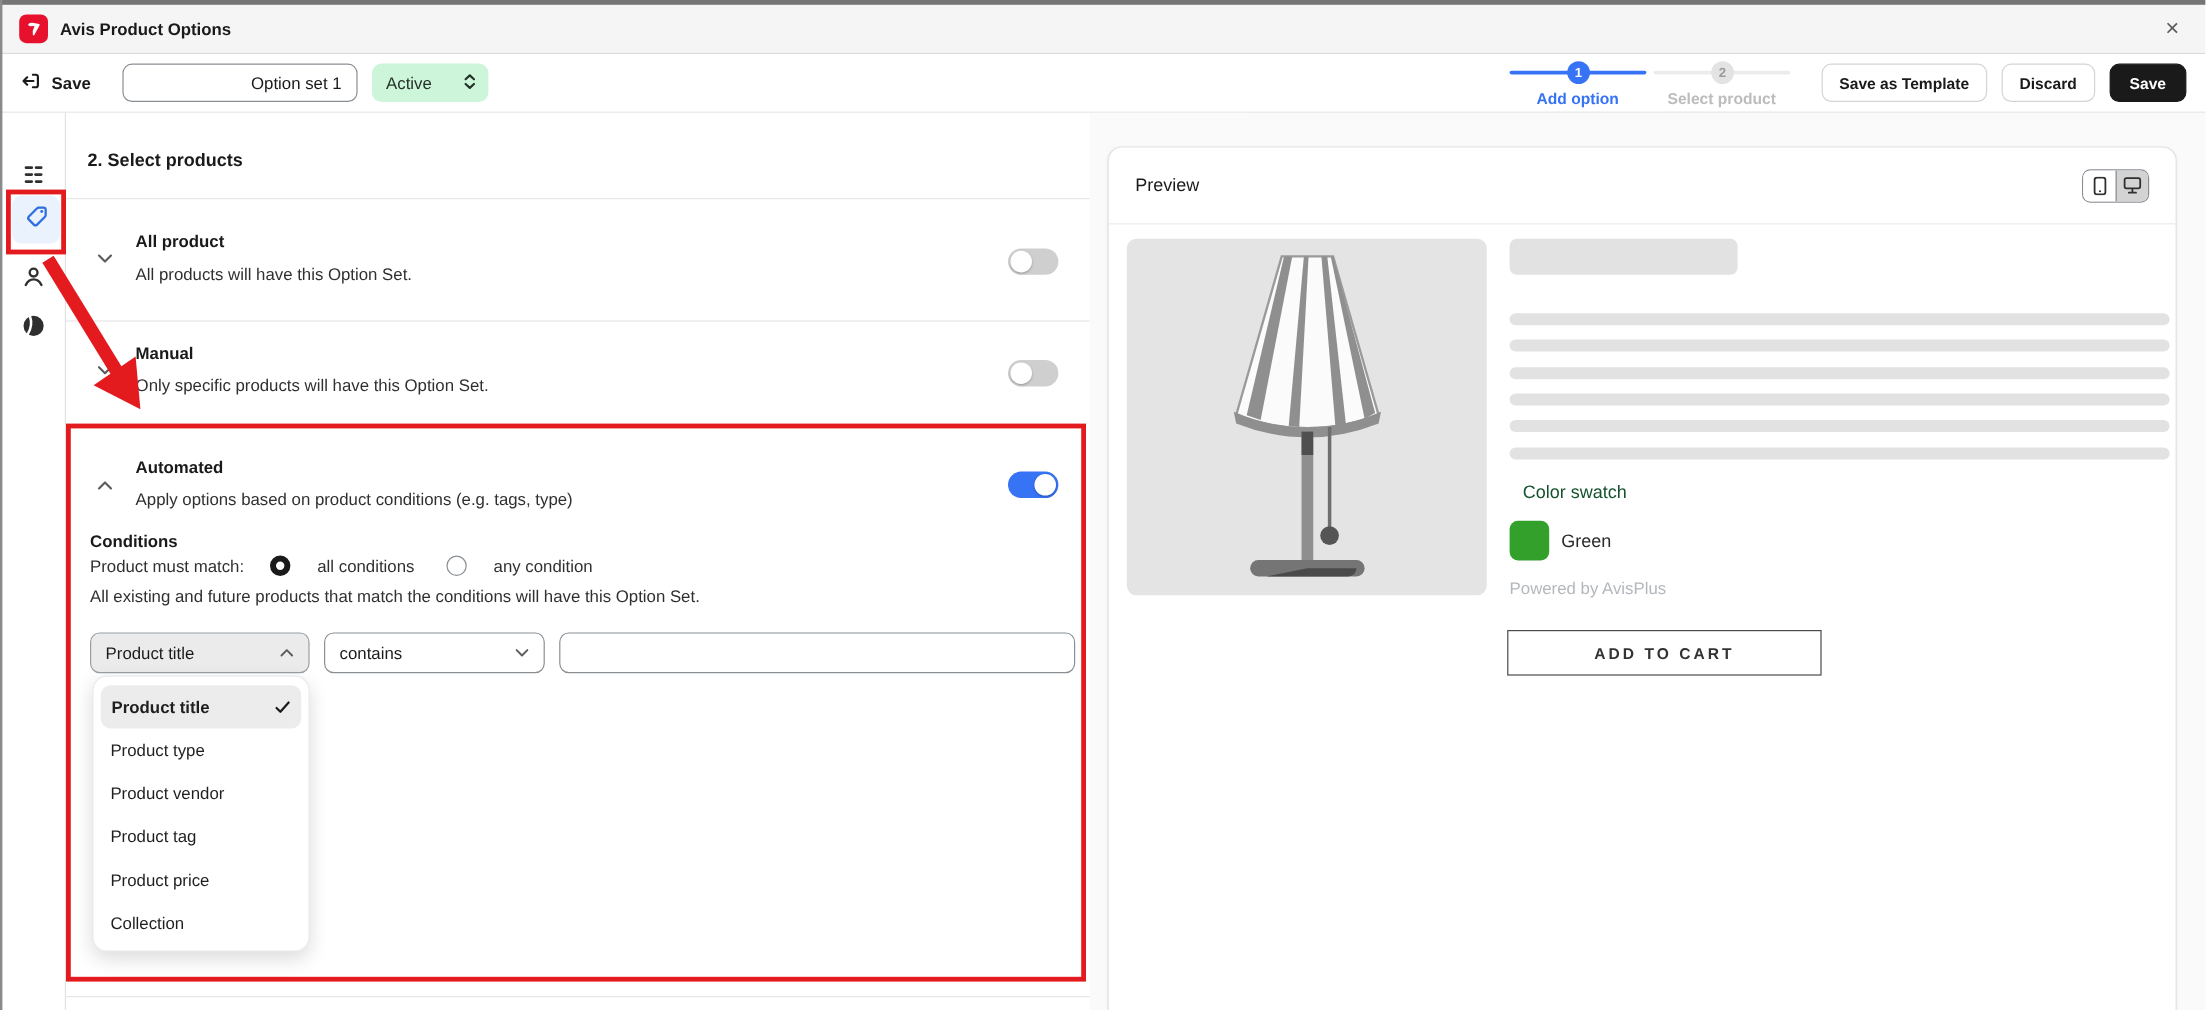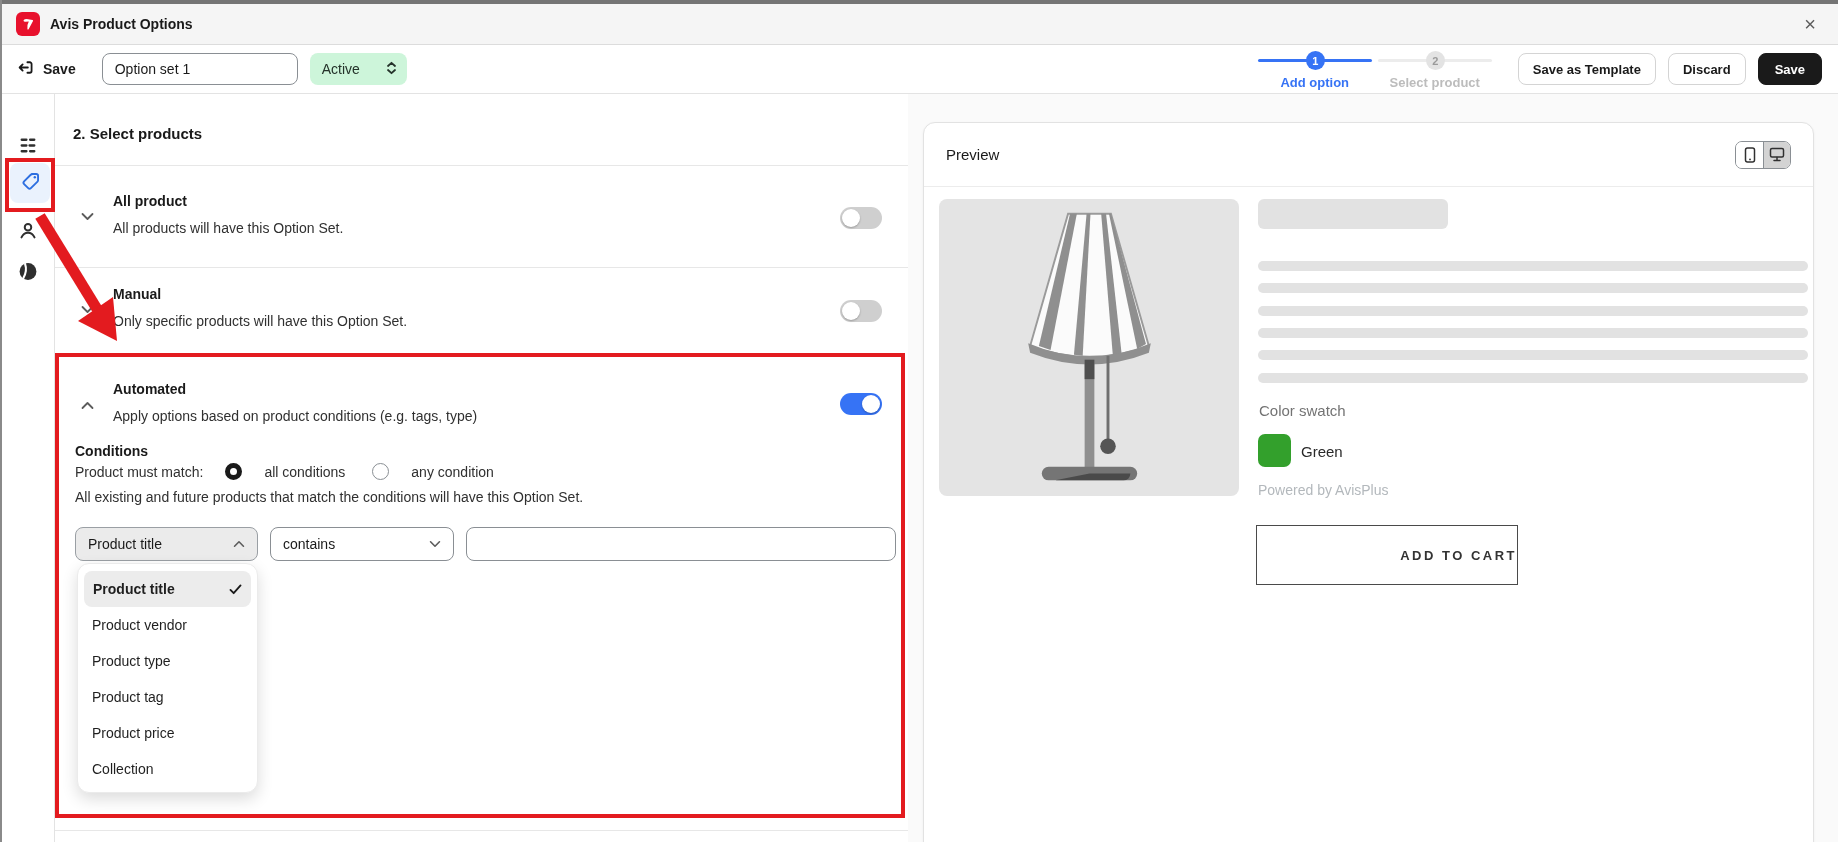--- a/index.html
+++ b/index.html
@@ -12,21 +12,21 @@
   
   .titlebar { position:absolute; left:0; top:4px; width:1838px; height:41px; background:#f5f5f5; border-bottom:1px solid #dcdcdc; display:flex; align-items:center; padding:0 16px; }
   .app-icon { width:24px; height:24px; border-radius:6px; background:#e8112d; display:flex; align-items:center; justify-content:center; }
   .app-icon svg { display:block; }
   .app-title { margin-left:10px; font-size:14px; font-weight:700; color:#1a1a1a; }
   .close-btn { margin-left:auto; font-size:20px; color:#5c5c5c; cursor:pointer; line-height:1; padding:2px 6px; }
 
   
   .header { position:absolute; left:0; top:45px; width:1838px; height:49px; background:#fff; border-bottom:1px solid #e3e3e3; display:flex; align-items:center; padding:0 16px; }
   .back { display:flex; align-items:center; gap:8px; font-size:14px; font-weight:700; color:#1a1a1a; cursor:pointer; }
-  .name-input { margin-left:26px; width:196px; height:32px; border:1px solid #8a8f94; border-radius:8px; padding:0 12px; font-size:14px; font-family:inherit; color:#1a1a1a; background:#fff; }
+  .name-input { margin-left:26px; width:196px; height:32px; border:1px solid #8a8f94; border-radius:8px; padding:0 12px; font-size:14px; font-family:inherit; color:#1a1a1a; background:#fff;text-align:right; }
   .status-select { margin-left:12px; height:32px; background:#cdf5da; border-radius:8px; display:flex; align-items:center; gap:26px; padding:0 10px 0 12px; font-size:14px; color:#24322a; cursor:pointer; }
   .spacer { flex:1; }
 
   .stepper { display:flex; gap:6px; margin-right:26px; }
   .step { position:relative; width:114px; height:44px; }
   .step .bar { position:absolute; left:0; right:0; top:12px; height:3px; border-radius:2px; }
   .step .dot { position:absolute; left:48px; top:4px; width:19px; height:19px; border-radius:50%; font-size:11px; font-weight:700; display:flex; align-items:center; justify-content:center; }
   .step .lbl { position:absolute; left:0; right:0; top:28px; text-align:center; font-size:13px; font-weight:600; }
   .step.active .bar { background:#3673f5; }
   .step.active .dot { background:#3673f5; color:#fff; }
@@ -80,25 +80,25 @@
   .pc-header { position:relative; height:64px; border-bottom:1px solid #ececec; display:flex; align-items:center; padding:0 22px; }
   .pc-title { font-size:15px; font-weight:400; color:#1a1a1a; }
   .device-seg { margin-left:auto; display:flex; border:1px solid #8a8f94; border-radius:7px; overflow:hidden; }
   .seg-cell { width:27px; height:26px; display:flex; align-items:center; justify-content:center; cursor:pointer; background:#fff; }
   .seg-cell.selected { background:#d3d3d3; }
   .seg-cell + .seg-cell { border-left:1px solid #8a8f94; }
 
   .img-tile { position:absolute; left:15px; top:76px; width:300px; height:297px; background:#e4e4e4; border-radius:8px; display:flex; align-items:center; justify-content:center; }
   .skel { position:absolute; background:#e2e2e2; border-radius:5px; }
   .skel.title { left:334px; top:76px; width:190px; height:30px; border-radius:6px; }
-  .opt-label { position:absolute; left:335px; top:279px; font-size:15px; color:#737373; }
+  .opt-label { position:absolute; left:345px; top:279px; font-size:15px; color:#14532d; }
   .swatch { position:absolute; left:334px; top:311px; width:33px; height:33px; border-radius:7px; }
   .swatch-name { position:absolute; left:377px; top:320px; font-size:15px; color:#2a2a2a; }
   .powered { position:absolute; left:334px; top:359px; font-size:14px; color:#b3b8bc; }
-  .cart-btn { position:absolute; left:332px; top:402px; width:262px; height:60px; background:#fff; border:1px solid #4a4a4a; font-family:inherit; font-size:13px; font-weight:600; letter-spacing:2.5px; color:#333; cursor:pointer;text-align:right; }
+  .cart-btn { position:absolute; left:332px; top:402px; width:262px; height:38px; background:#fff; border:1px solid #4a4a4a; font-family:inherit; font-size:13px; font-weight:600; letter-spacing:2.5px; color:#333; cursor:pointer; }
 
   
   .anno { position:absolute; border:4px solid #e31b1f; z-index:40; pointer-events:none; }
   .anno-icon { left:5px; top:158px; width:50px; height:54px; }
   .anno-section { left:55px; top:353px; width:850px; height:465px; }
   .anno-arrow { position:absolute; left:0; top:0; z-index:41; pointer-events:none; }
 </style>
 </head>
 <body>
 
@@ -247,24 +247,24 @@
   <input class="cond-input" value="" style="">
 
   <div class="popover">
     <div class="pop-item selected">
       <span>Product title</span>
       <svg width="13" height="11" viewBox="0 0 14 12" fill="none" stroke="#1a1a1a" stroke-width="2" stroke-linecap="round" stroke-linejoin="round">
           <path d="M1.5 6.5 5 10 12.5 1.5"></path>
         </svg>
     </div>
     <div class="pop-item">
+        <span>Product type</span>
+      </div>
+    <div class="pop-item">
         <span>Product vendor</span>
-      </div>
-    <div class="pop-item">
-        <span>Product type</span>
       </div>
     <div class="pop-item">
         <span>Product tag</span>
       </div>
     <div class="pop-item">
         <span>Product price</span>
       </div>
     <div class="pop-item">
         <span>Collection</span>
       </div>

